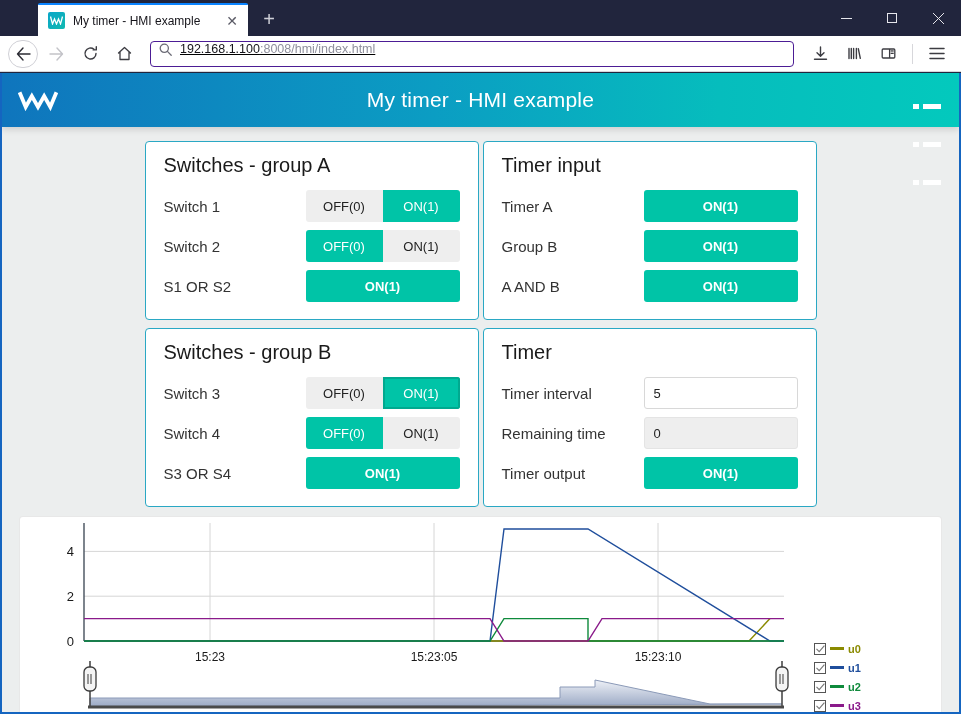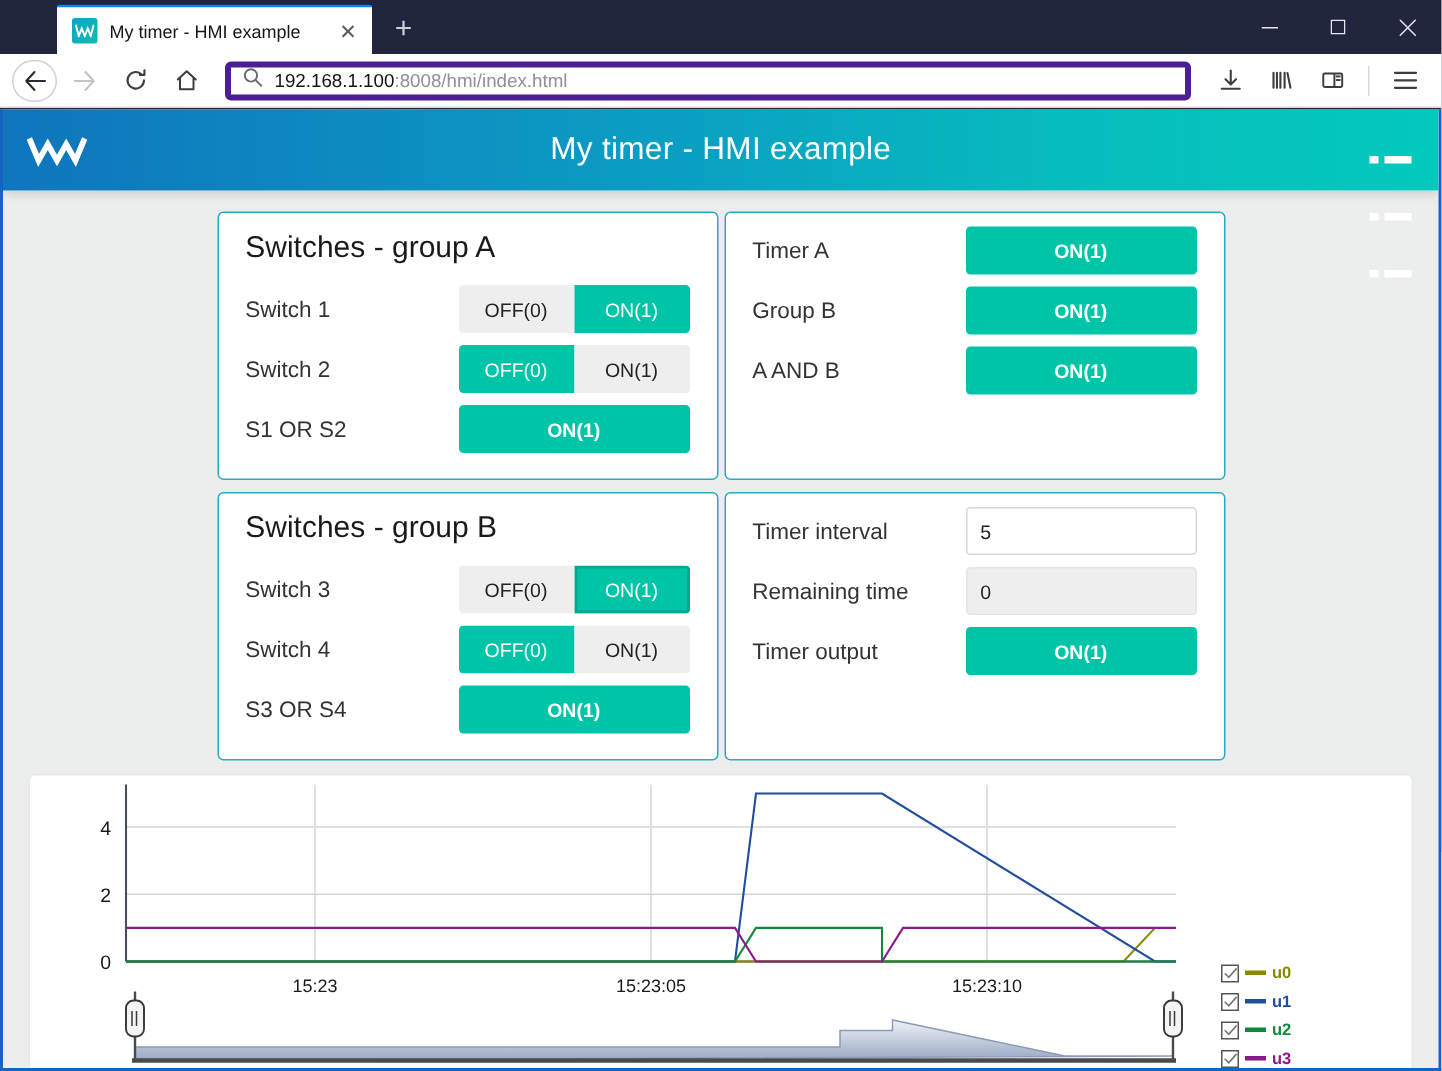--- a/index.html
+++ b/index.html
@@ -56,22 +56,22 @@
     padding:0 8px; gap:2px; border-bottom:1px solid #d7d7db;
   }
   .navbtn {
     width:32px; height:30px; display:flex; align-items:center;
     justify-content:center; color:#3c3c42; border-radius:4px;
   }
   .navbtn.back { border:1px solid #d0d0d6; border-radius:16px; width:30px; height:28px; color:#2b2b33; }
   .navbtn.disabled { color:#c3c3c8; }
   .urlbar {
     flex:1; height:26px; margin:0 8px; background:#ffffff;
-    border:4px solid #4c1d95; border-radius:4px;
-    display:flex; align-items:center; padding:0 8px; gap:8px;
+    border:1px solid #4c1d95; border-radius:4px;
+    display:flex; padding:0 8px; gap:8px;text-decoration:underline;
   }
   .url-text { font-size:12.5px; color:#15141a; white-space:nowrap; }
   .url-text .dim { color:#8f8f9d; }
   .toolicons { display:flex; align-items:center; gap:2px; }
   .toolicons .sep { width:1px; height:20px; background:#d7d7db; margin:0 6px; }
 
   
   .viewport {
     position:absolute; left:0; top:73px; width:961px; height:641px;
     background:#eceeee; border-left:2px solid #1565c0; border-right:2px solid #1565c0;
@@ -299,20 +299,21 @@
           </div>
           <div class="row">
             <div class="row-label">S1 OR S2</div>
             <div class="ctrl">
               <div class="btn-wide">ON(1)</div>
             </div>
           </div>
         </div>
 
         <div class="card">
+          <div class="card-title">Timer input</div>
           <div class="row">
             <div class="row-label">Timer A</div>
             <div class="ctrl">
                 <div class="btn-wide">ON(1)</div>
               </div>
           </div>
           <div class="row">
             <div class="row-label">Group B</div>
             <div class="ctrl">
                 <div class="btn-wide">ON(1)</div>
@@ -348,20 +349,21 @@
           </div>
           <div class="row">
             <div class="row-label">S3 OR S4</div>
             <div class="ctrl">
                 <div class="btn-wide">ON(1)</div>
               </div>
           </div>
         </div>
 
         <div class="card">
+          <div class="card-title">Timer</div>
           <div class="row">
             <div class="row-label">Timer interval</div>
             <div class="ctrl">
                 <div class="field">5</div>
               </div>
           </div>
           <div class="row">
             <div class="row-label">Remaining time</div>
             <div class="ctrl">
                 <div class="field readonly">0</div>

